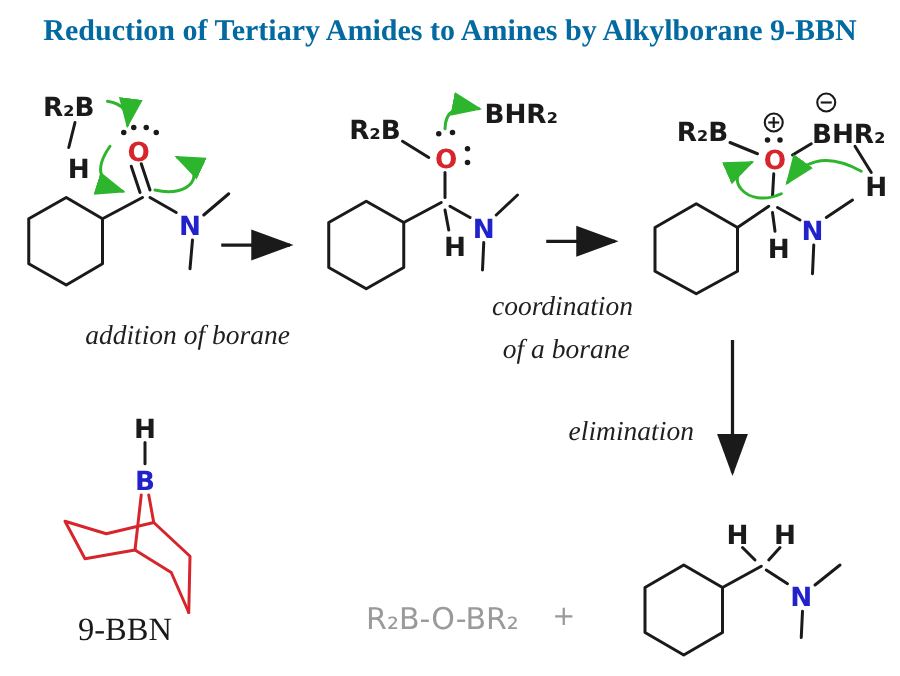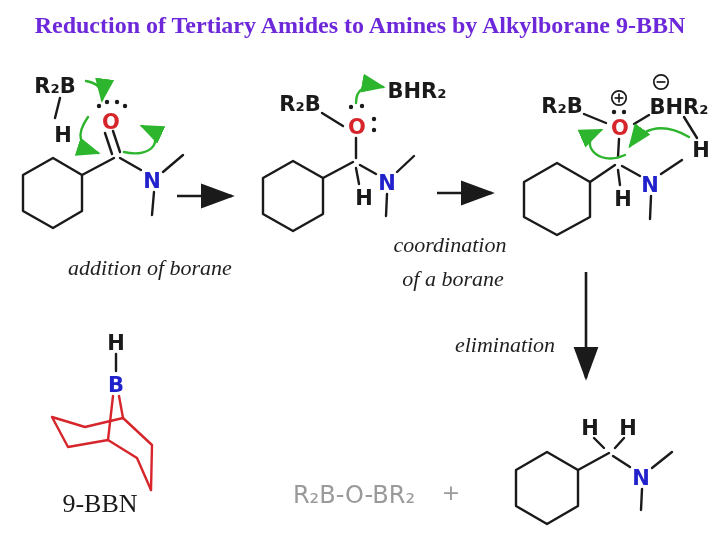--- a/index.html
+++ b/index.html
@@ -1,20 +1,20 @@
 <!DOCTYPE html>
 <html><head>
 <meta charset="utf-8">
 <style>
   html,body{margin:0;padding:0;background:#ffffff;}
   .canvas{position:relative;width:720px;height:541px;background:#ffffff;overflow:hidden;
           font-family:"DejaVu Sans","Liberation Sans",sans-serif;}
   .title{position:absolute;top:12px;left:0;width:720px;text-align:center;
          font-family:"Liberation Serif","DejaVu Serif",serif;font-weight:bold;
-         font-size:24px;color:#6d28d9;}
+         font-size:24px;color:#0369a1;}
   svg{position:absolute;left:0;top:0;}
   svg text{font-family:"DejaVu Sans","Liberation Sans",sans-serif;}
   .atom{font-size:21px;font-weight:bold;fill:#1a1a1a;text-anchor:middle;}
   .atom-o{fill:#d6252b;}
   .atom-n{fill:#2222cc;}
   .atom-b{fill:#2222cc;}
   .mech{font-family:"Liberation Serif","DejaVu Serif",serif;font-style:italic;
         font-size:22px;fill:#1f1f1f;text-anchor:middle;font-weight:normal;}
   .bbn-name{font-family:"Liberation Serif","DejaVu Serif",serif;font-size:26px;
         fill:#1a1a1a;text-anchor:middle;}

